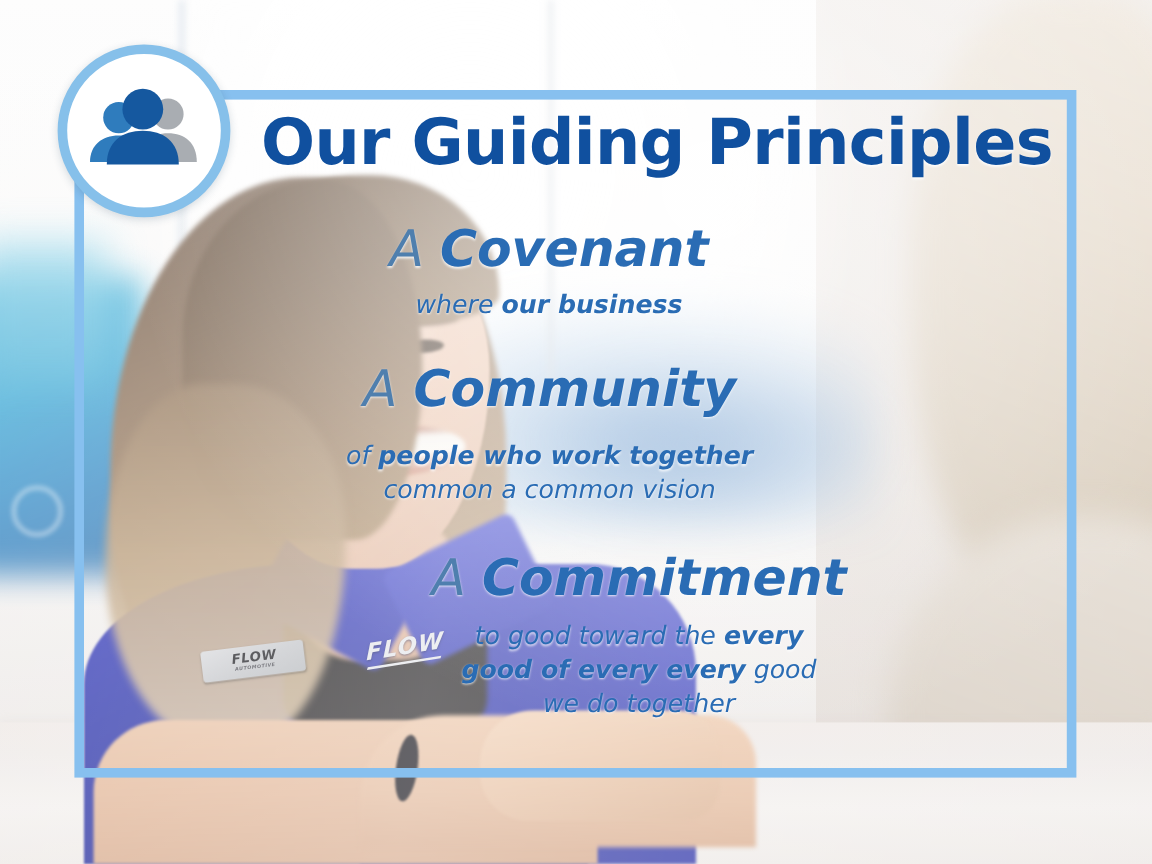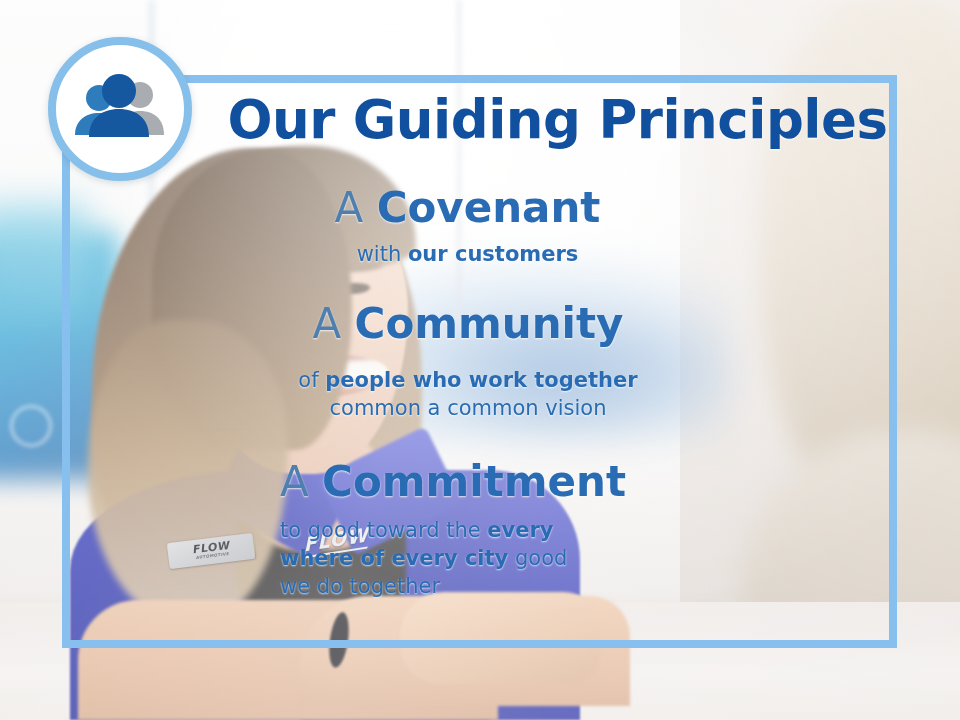--- a/index.html
+++ b/index.html
@@ -336,41 +336,41 @@
     box-shadow: 0 2px 7px rgba(30,60,90,.18);
     display: flex;
     align-items: center;
     justify-content: center;
   }
   .badge svg { display: block; }
 
   
   .content {
     position: absolute;
-    left: 70px; top: 75px;
+    left: 60px; top: 75px;
     width: 835px; height: 573px;
   }
 
   .title {
     position: absolute;
     left: 0; top: 18px;
     width: 835px;
     text-align: center;
     padding-left: 140px;
     box-sizing: border-box;
     font-family: "DejaVu Sans", sans-serif;
     font-weight: 700;
     font-size: 53px;
     line-height: 1;
     letter-spacing: -.5px;
     color: #10509f;
     text-shadow: 0 1px 2px rgba(255,255,255,.85);
   }
 
-  .principle { position: absolute; width: 735px; }
+  .principle { position: absolute; width: 735px; font-style: italic; }
 
   .p-head {
     font-family: "DejaVu Sans", sans-serif;
     font-size: 42px;
     line-height: 1.02;
     color: #2f6fb5;
     text-shadow: 0 1px 2px rgba(255,255,255,.8);
     white-space: nowrap;
   }
   .p-head .art {
@@ -391,21 +391,21 @@
   .p-sub .lt { font-weight: 400; }
   .p-sub .bd { font-weight: 700; }
 
   
   #principle-covenant   { left: 0;  top: 112px; text-align: center; padding-left: 60px; box-sizing: border-box; }
   #principle-covenant .p-sub { margin-top: 10px; }
 
   #principle-community  { left: 0;  top: 228px; text-align: center; padding-left: 61px; box-sizing: border-box; }
   #principle-community .p-sub { margin-top: 20px; }
 
-  #principle-commitment { left: 0;  top: 386px; text-align: left; padding-left: 210px; box-sizing: border-box; }
+  #principle-commitment { left: 0;  top: 386px; text-align: center; padding-left: 210px; box-sizing: border-box; }
   #principle-commitment .p-sub { margin-top: 12px; }
 </style>
 </head>
 <body>
 
 <div id="poster">
 
   <div class="bg-base"></div>
   <div class="bg-wall-right"></div>
   <div class="bg-window"></div>
@@ -479,21 +479,21 @@
 
     <div class="title">Our Guiding Principles</div>
 
     <div class="principle" id="principle-covenant">
       <div class="p-head">
         <span class="art">A </span>
         <span class="key">Covenant</span>
       </div>
       <div class="p-sub">
         <div>
-          <span class="lt">with </span><span class="bd">our customers</span>
+          <span class="lt">where </span><span class="bd">our business</span>
         </div>
       </div>
     </div>
 
     <div class="principle" id="principle-community">
       <div class="p-head">
         <span class="art">A </span>
         <span class="key">Community</span>
       </div>
       <div class="p-sub">
@@ -509,21 +509,21 @@
     <div class="principle" id="principle-commitment">
       <div class="p-head">
         <span class="art">A </span>
         <span class="key">Commitment</span>
       </div>
       <div class="p-sub">
         <div>
           <span class="lt">to good toward the </span><span class="bd">every</span>
         </div>
         <div>
-          <span class="bd">where of every city</span><span class="lt"> good</span>
+          <span class="bd">good of every every</span><span class="lt"> good</span>
         </div>
         <div>
           <span class="lt">we do together</span>
         </div>
       </div>
     </div>
 
   </div>
 </div>
 

